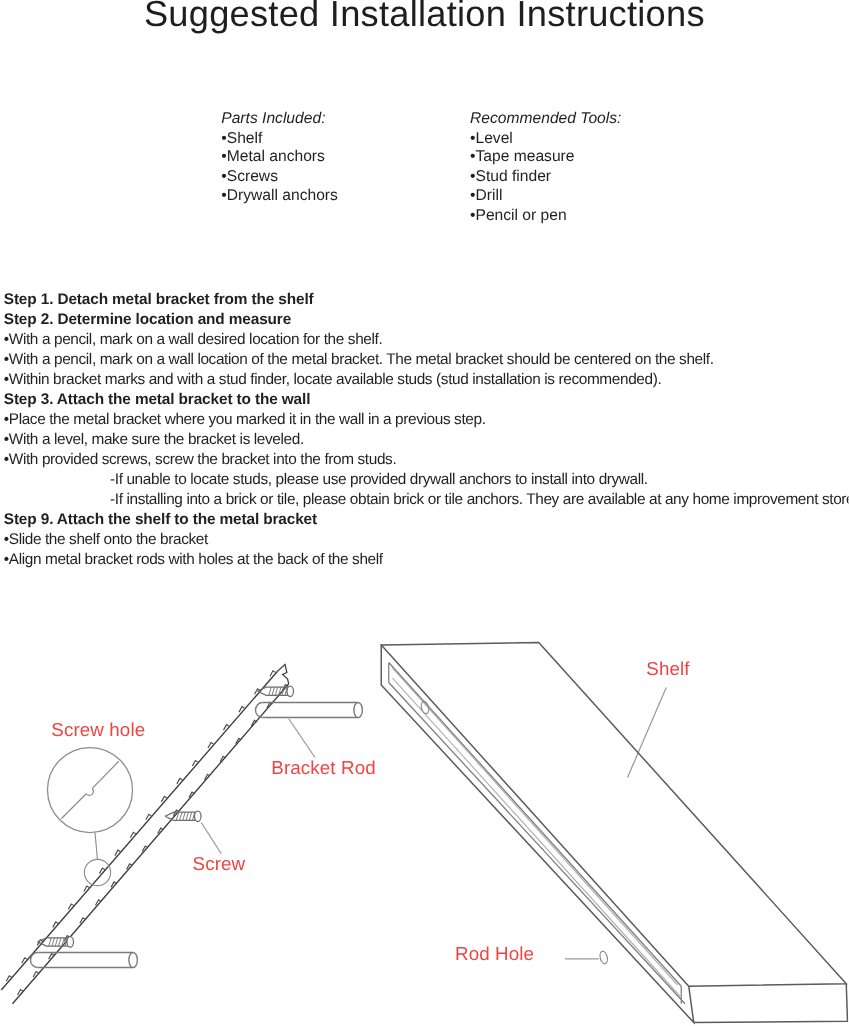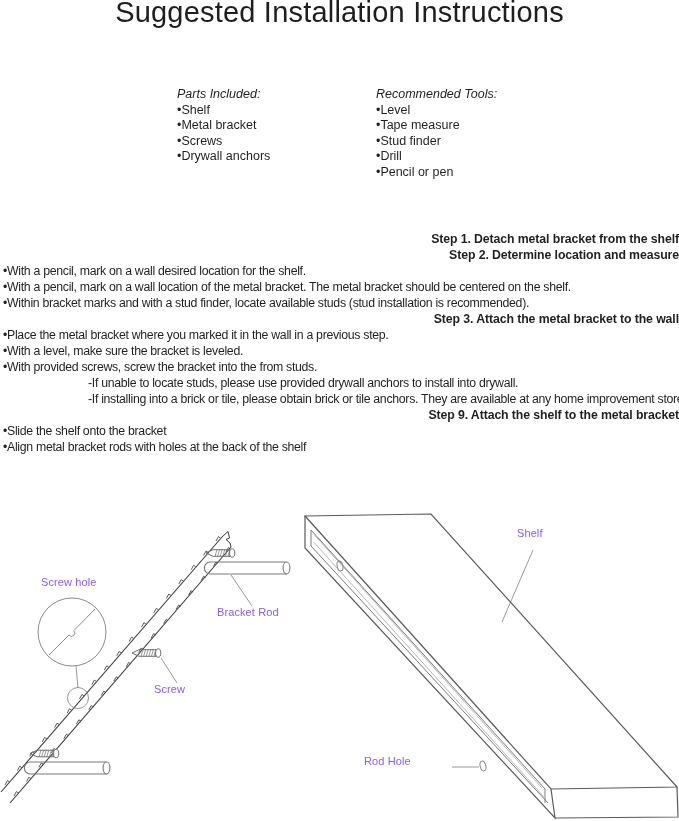--- a/index.html
+++ b/index.html
@@ -14,44 +14,44 @@
   .list-col{position:absolute;top:87px;font-size:12.5px;line-height:15.6px;}
   .list-col .heading{font-weight:normal;font-style:italic;}
   .list-col .item{white-space:nowrap;}
   #parts-col{left:177px;}
   #tools-col{left:376px;}
   .steps{
     position:absolute;left:3px;top:231px;width:676px;
     font-size:12.3px;line-height:16px;letter-spacing:-0.3px;
   }
   .steps .line{white-space:nowrap;}
-  .steps .bold{font-weight:bold;letter-spacing:-0.1px;text-align:right;}
+  .steps .bold{font-weight:bold;letter-spacing:-0.1px;}
   .steps .indent{padding-left:85px;}
   .diagram{position:absolute;left:0;top:486px;width:679px;height:335px;}
   .diagram svg{position:absolute;left:0;top:0;}
   .dlabel{
-    position:absolute;font-size:11px;color:#8b5cf6;letter-spacing:0.1px;white-space:nowrap;
+    position:absolute;font-size:15px;color:#ef4444;letter-spacing:0.1px;white-space:nowrap;
   }
   #lbl-screw-hole{left:41px;top:90px;text-align:center;}
   #lbl-bracket-rod{left:217px;top:120px;}
   #lbl-screw{left:154px;top:197px;}
   #lbl-shelf{left:517px;top:41px;}
   #lbl-rod-hole{left:364px;top:269px;}
 </style>
 </head>
 <body>
 
 <div class="page">
 
   <div class="title">Suggested Installation Instructions</div>
 
   <div class="list-col" id="parts-col">
     <div class="heading">Parts Included:</div>
     <div class="item">•Shelf</div>
-    <div class="item">•Metal bracket</div>
+    <div class="item">•Metal anchors</div>
     <div class="item">•Screws</div>
     <div class="item">•Drywall anchors</div>
   </div>
 
   <div class="list-col" id="tools-col">
     <div class="heading">Recommended Tools:</div>
     <div class="item">•Level</div>
     <div class="item">•Tape measure</div>
     <div class="item">•Stud finder</div>
     <div class="item">•Drill</div>

